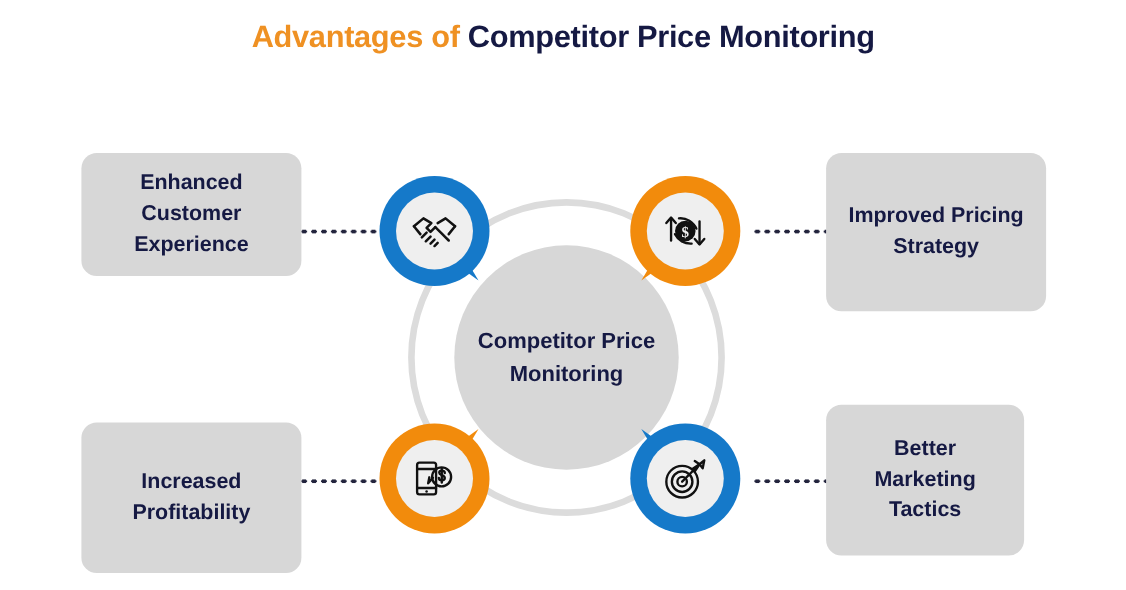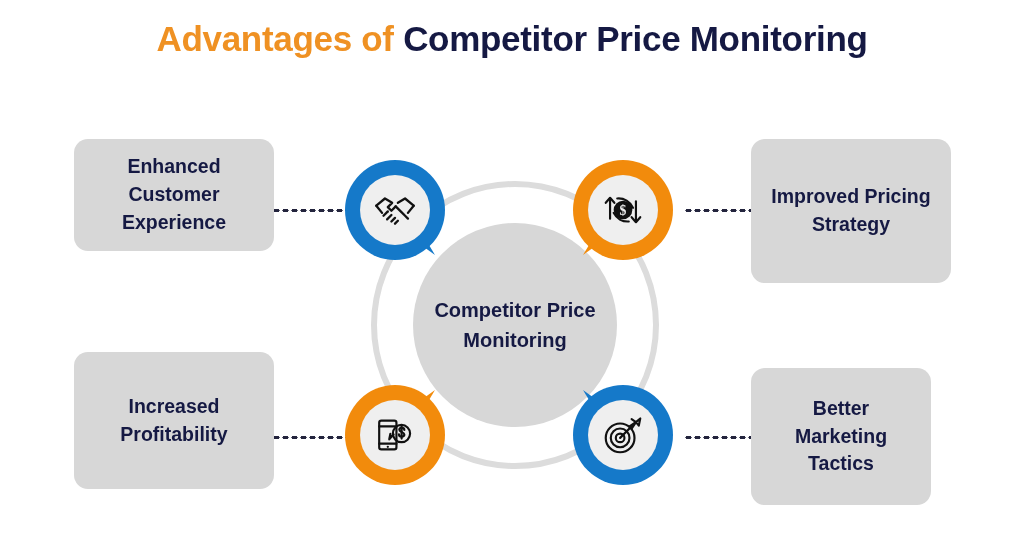--- a/index.html
+++ b/index.html
@@ -15,21 +15,21 @@
     font-family: "Liberation Sans", sans-serif;
   }
 
   
   #title {
     position: absolute;
     left: 0;
     top: 16px;
     width: 1024px;
     text-align: center;
-    font-size: 35px;
+    font-size: 28px;
     font-weight: bold;
     line-height: 1.3;
     letter-spacing: -0.3px;
     color: #151943;
   }
   #title .accent { color: #EF9123; }
   #title .rest   { color: #151943; }
 
   
   .label-box {
@@ -42,21 +42,21 @@
     text-align: center;
     color: #151943;
     font-weight: bold;
     font-size: 19.5px;
     line-height: 1.42;
     padding: 6px 14px;
     box-sizing: border-box;
   }
   .box-tl { left: 74px;  top: 139px; width: 200px; height: 112px; }
   .box-tr { left: 751px; top: 139px; width: 200px; height: 144px; justify-content: flex-end; }
-  .box-bl { left: 74px;  top: 352px; width: 200px; height: 137px; }
+  .box-bl { left: 74px;  top: 384px; width: 200px; height: 137px; }
   .box-br { left: 751px; top: 368px; width: 180px; height: 137px; }
 
   
   .dots {
     position: absolute;
     height: 5px;
     background-image: radial-gradient(#23243d 46%, rgba(0,0,0,0) 50%);
     background-size: 9px 5px;
     background-repeat: repeat-x;
     background-position: 0 center;

